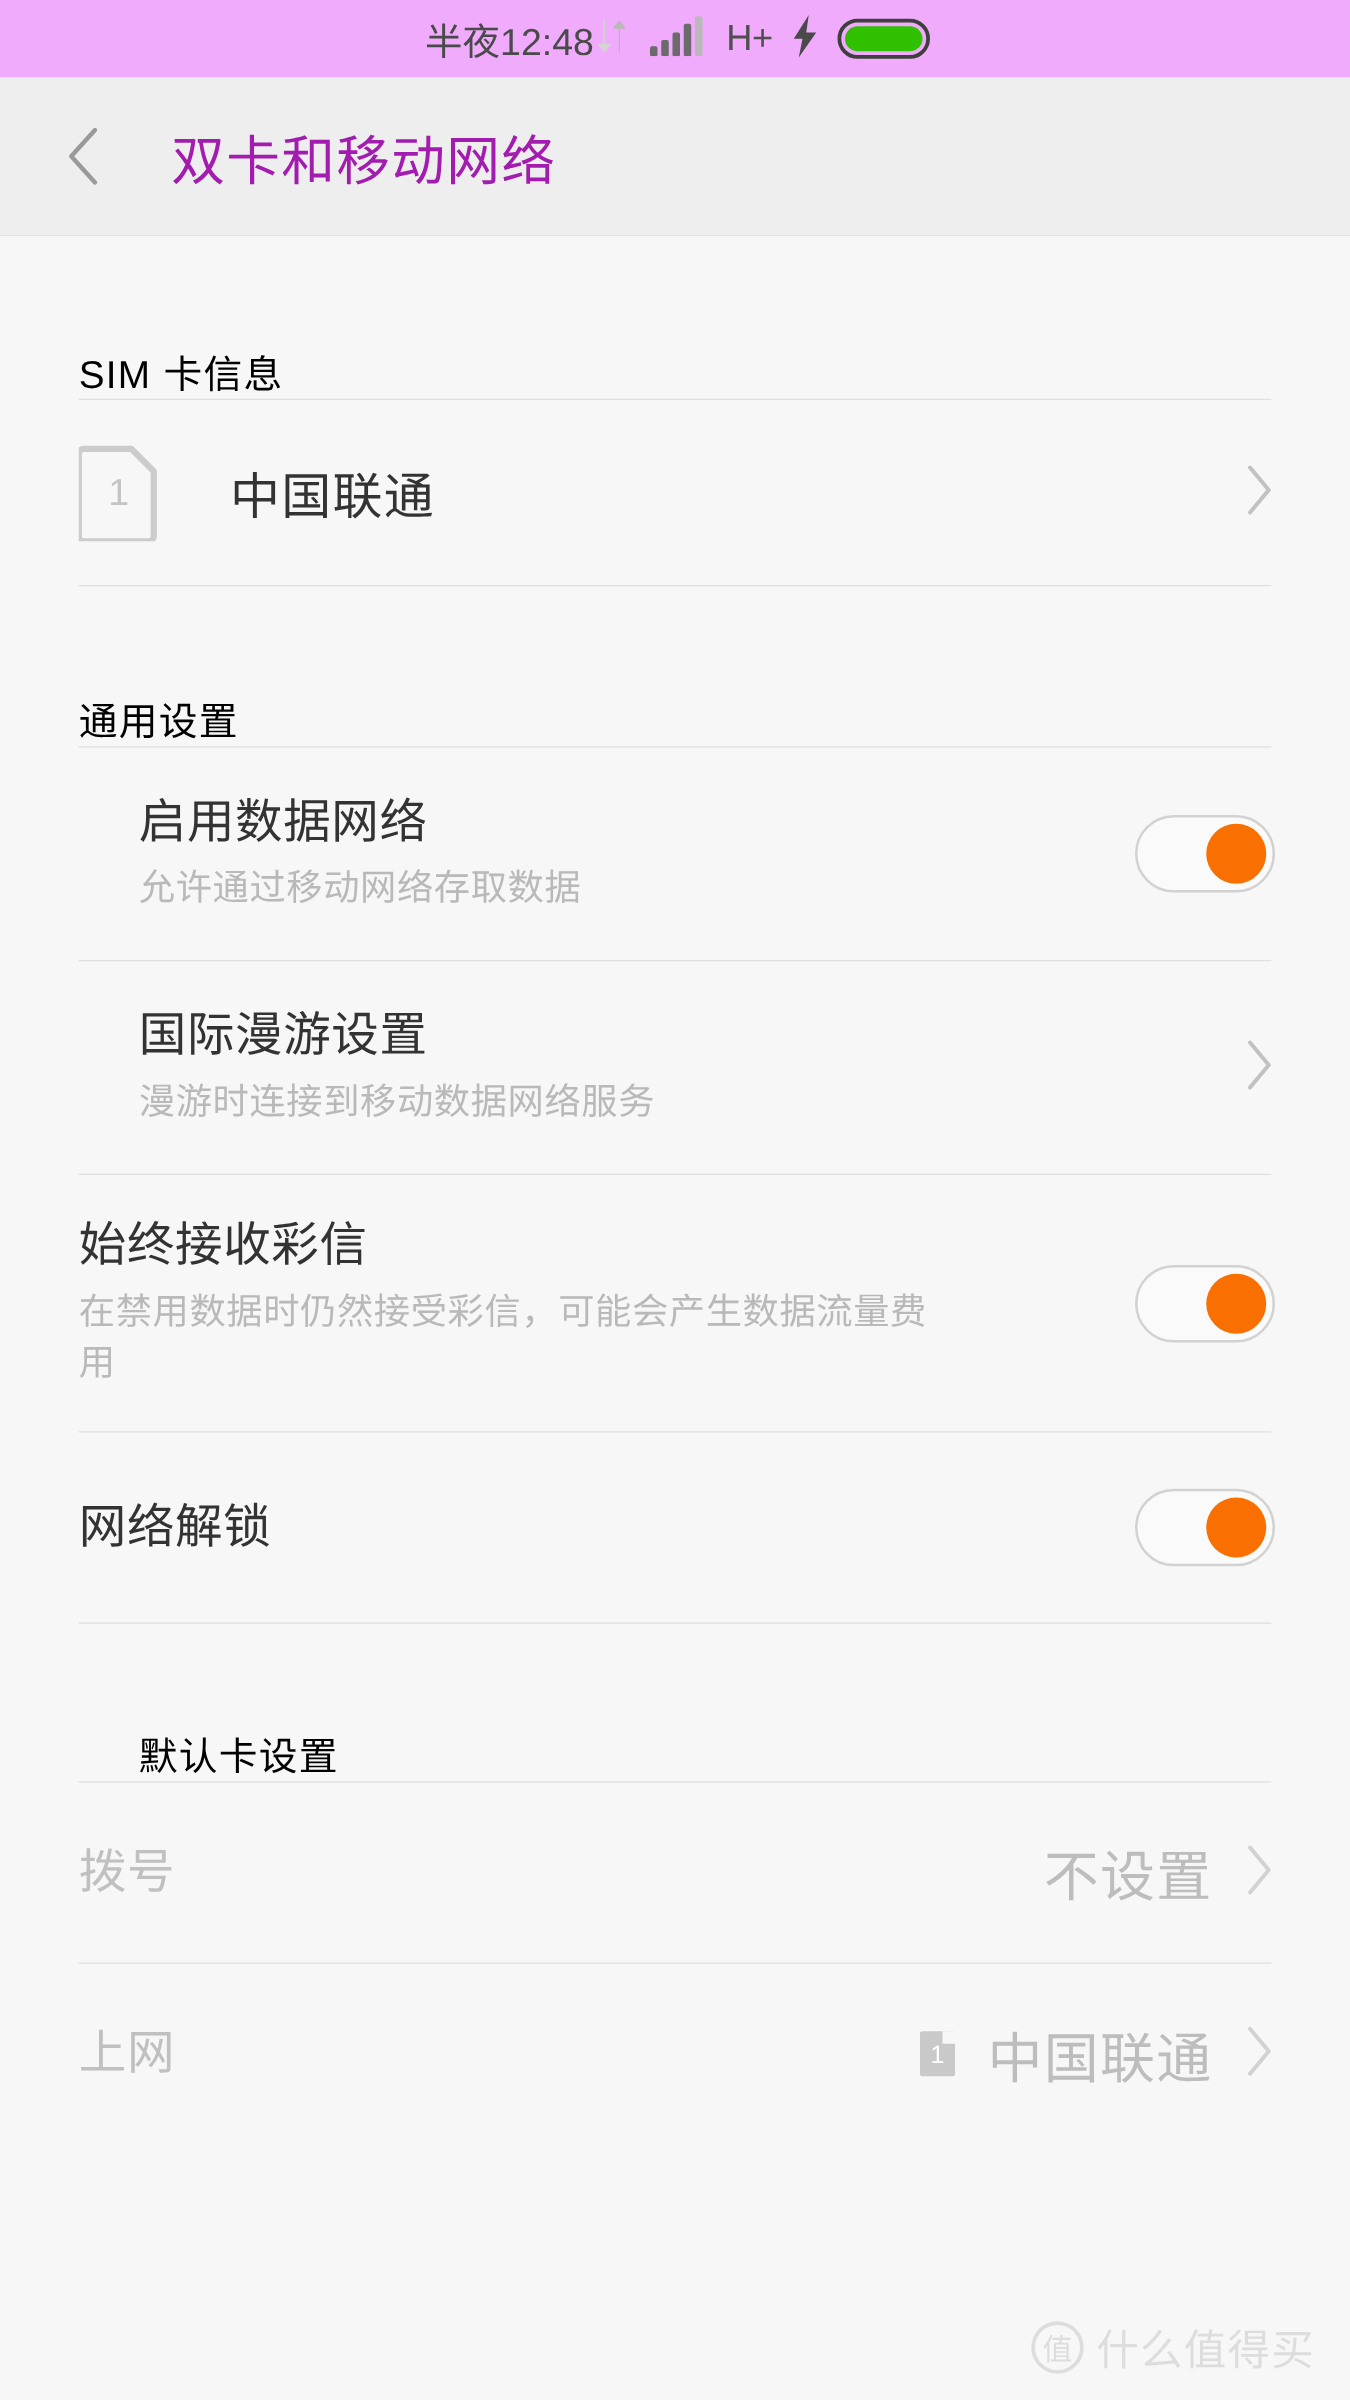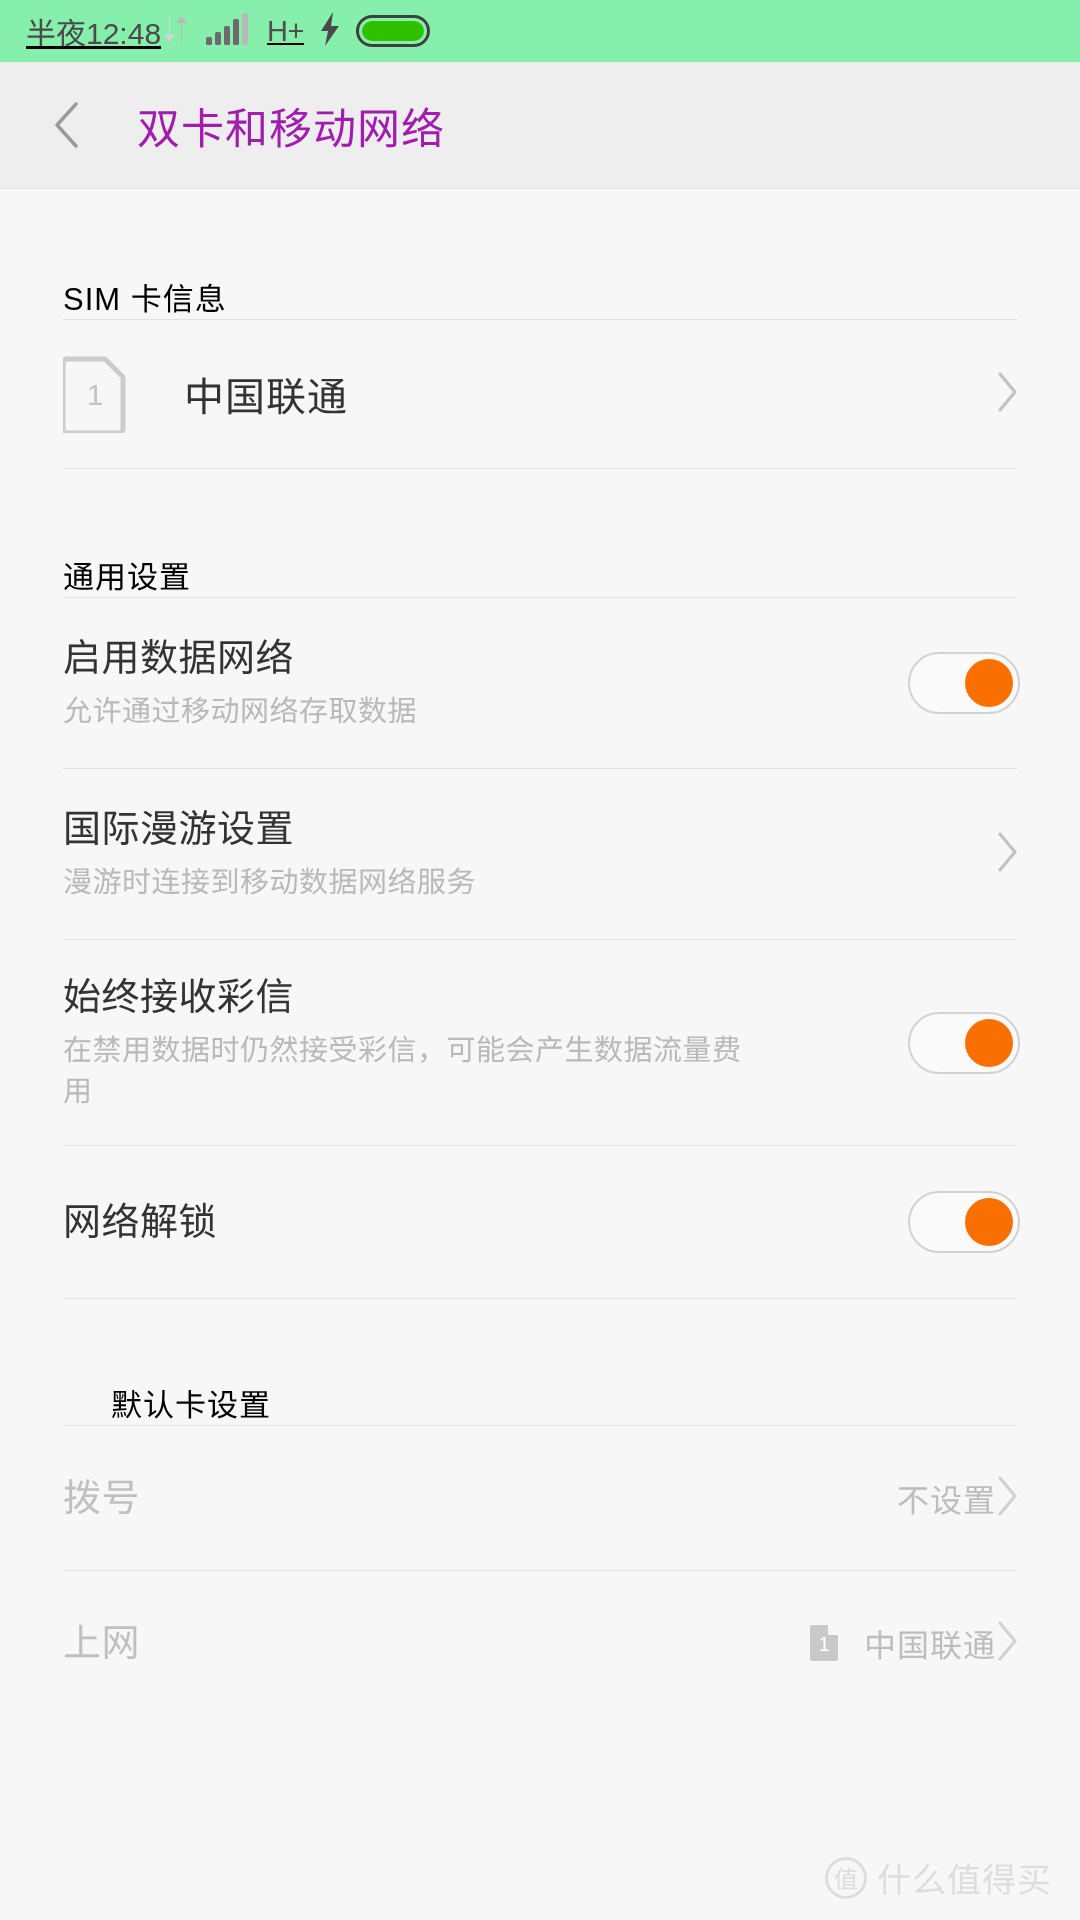--- a/index.html
+++ b/index.html
@@ -8,26 +8,25 @@
     width:1080px;
     height:1920px;
     background:#f7f7f7;
     font-family:"Liberation Sans","DejaVu Sans",sans-serif;
     overflow:hidden;
   }
 
   
   .statusbar {
     height:62px;
-    background:#86efac;
-    display:flex;
-    align-items:center;
-    justify-content:flex-start;
+    background:#f0abfc;
+    display:flex;
+    align-items:center;
+    justify-content:center;
     padding:0 22px 0 26px;
-    text-decoration:underline;
   }
   .status-clock {
     font-size:30px;
     color:#4a4a4a;
     letter-spacing:0px;
   }
   .status-icons {
     display:flex;
     align-items:center;
     gap:15px;
@@ -172,29 +171,30 @@
     transform:translateY(-50%);
     width:48px;
     height:48px;
     border-radius:50%;
     background:#f97000;
   }
 
   .chev-right { flex:none; }
 
   .row-h144 { height:144px; }
-  .row-h170 { height:170px; }
+  .row-h170 { height:170px;margin-left:48px; }
   .row-h205 { height:205px; }
   .row-h152 { height:152px; }
 
   
   .row-dim .row-title { color:#c0c0c0; }
   .row-value {
-    font-size:32px;
+    font-size:44px;
     color:#bdbdbd;
+    margin-right:26px;
     letter-spacing:1px;
   }
   .mini-sim {
     width:28px;
     height:36px;
     background:#c9c9c9;
     flex:none;
     margin-right:26px;
     position:relative;
     border-radius:2px;

